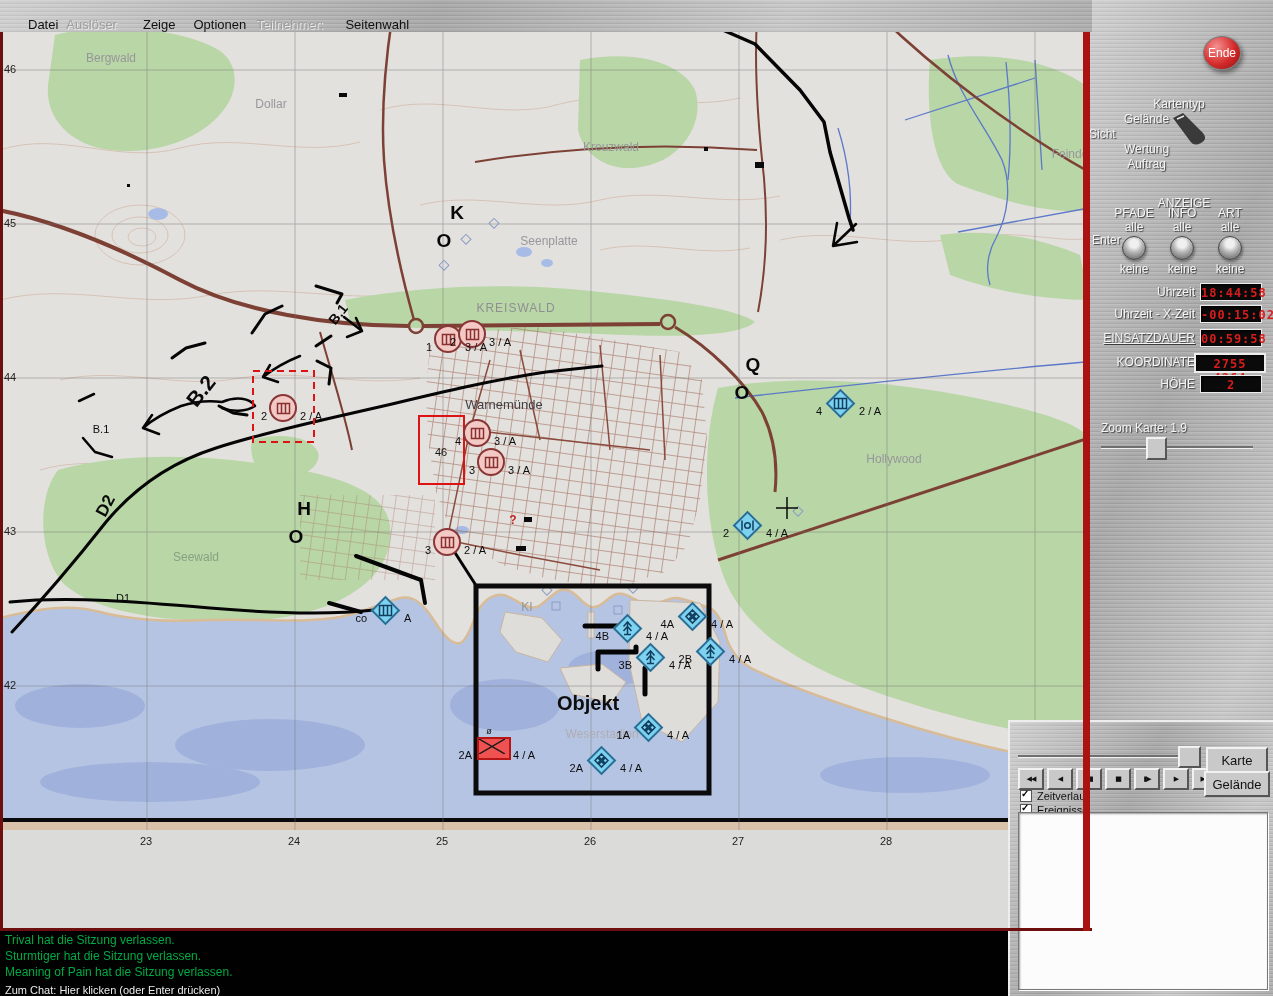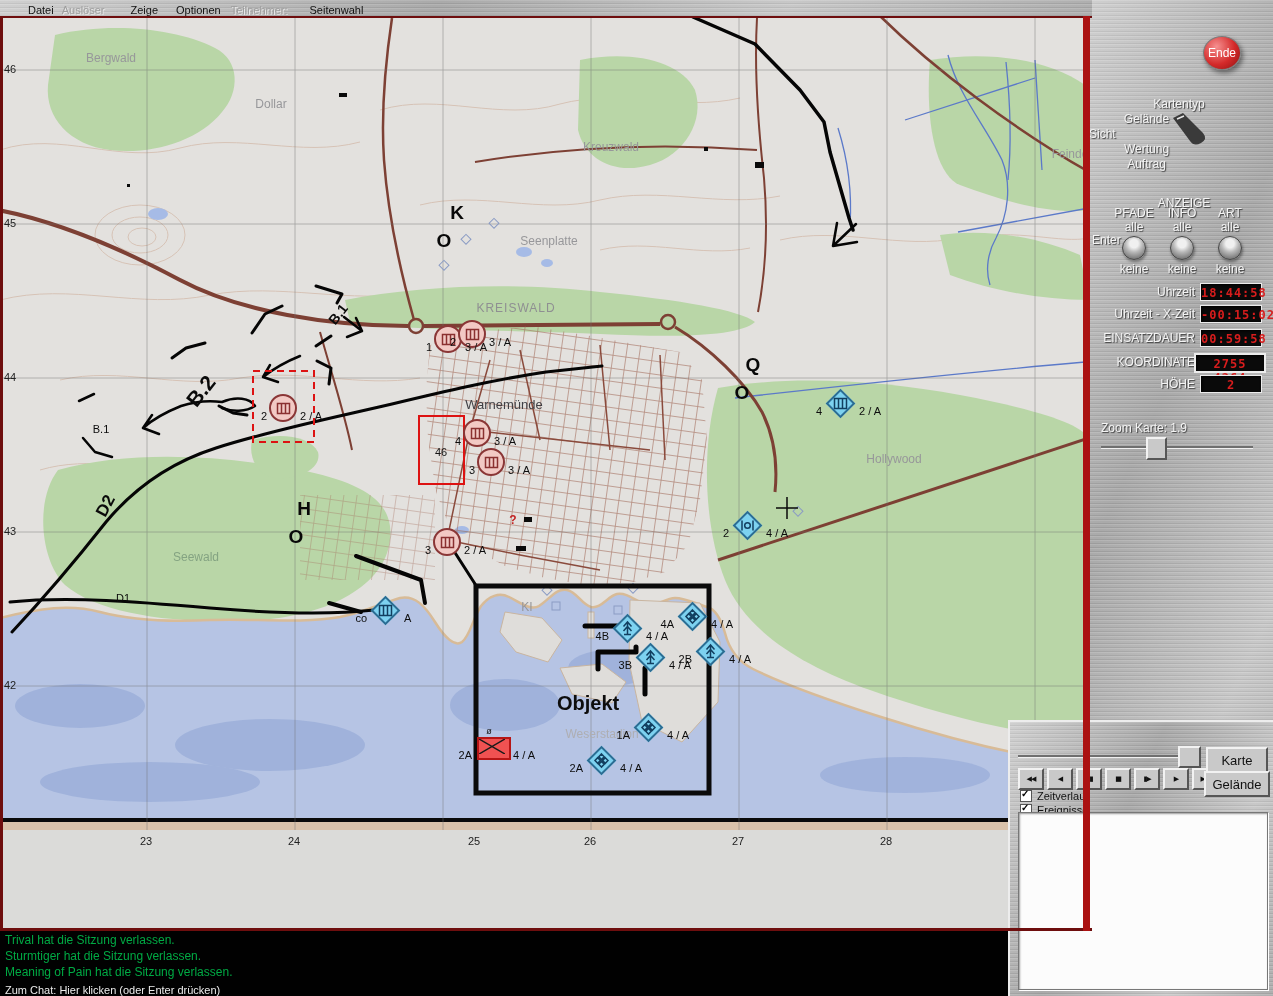--- a/index.html
+++ b/index.html
@@ -2,22 +2,22 @@
 <html><head>
 <meta charset="utf-8">
 <style>
   html,body{margin:0;padding:0;background:#888;}
   #app{position:relative;width:1273px;height:996px;overflow:hidden;
        font-family:"Liberation Sans",sans-serif;background:#b9b9b9;}
   .metal{background:#bdbdbd;
     background-image:linear-gradient(115deg,rgba(255,255,255,.28),rgba(0,0,0,.10) 40%,rgba(255,255,255,.16) 72%,rgba(0,0,0,.08)),
     repeating-linear-gradient(180deg,rgba(255,255,255,.17) 0 1px,rgba(0,0,0,0) 1px 3px,rgba(0,0,0,.08) 3px 4px);}
   
-  #menubar{position:absolute;left:0;top:0;width:1092px;height:16px;z-index:30;
-           display:flex;align-items:flex-end;font-size:11px;color:#111;}
+  #menubar{position:absolute;left:0;top:0;width:1092px;height:32px;z-index:30;
+           display:flex;align-items:flex-end;font-size:13px;color:#111;}
   .menu-item{white-space:nowrap;cursor:default;}
   .menu-item.disabled{color:#9d9d9d;text-shadow:1px 1px 0 #e9e9e9;}
   
   #map-layer{position:absolute;left:0;top:0;width:1089px;height:996px;z-index:1;}
   .frame{position:absolute;z-index:25;background:#6e0e0e;}
   
   .mlabel{position:absolute;transform:translate(-50%,-50%);font-size:12px;color:#97979a;
           white-space:nowrap;pointer-events:none;z-index:8;}
   .place-caps{letter-spacing:1px;color:#8f8f92;}
   .place-dark{color:#3f3f44;font-size:13px;}
@@ -273,21 +273,21 @@
         <div class="mlabel letter" style="left: 444px; top: 241px;">O</div>
         <div class="mlabel letter" style="left: 753px; top: 365px;">Q</div>
         <div class="mlabel letter" style="left: 742px; top: 393px;">O</div>
         <div class="mlabel letter" style="left: 304px; top: 509px;">H</div>
         <div class="mlabel letter" style="left: 296px; top: 537px;">O</div>
         <div class="mlabel blk" style="left: 441px; top: 452px;">46</div>
         <div class="mlabel sm" style="left: 489px; top: 731px;">ø</div>
         <div class="mlabel redmark" style="left: 513px; top: 520px;">?</div>
         <div class="gridnum" style="left: 140px; top: 835px;">23</div>
         <div class="gridnum" style="left: 288px; top: 835px;">24</div>
-        <div class="gridnum" style="left: 436px; top: 835px; margin-left: 32px;">25</div>
+        <div class="gridnum" style="left: 436px; top: 835px;">25</div>
         <div class="gridnum" style="left: 584px; top: 835px;">26</div>
         <div class="gridnum" style="left: 732px; top: 835px;">27</div>
         <div class="gridnum" style="left: 880px; top: 835px;">28</div>
         <div class="gridnum" style="left: 4px; top: 63px;">46</div>
         <div class="gridnum" style="left: 4px; top: 217px;">45</div>
         <div class="gridnum" style="left: 4px; top: 371px;">44</div>
         <div class="gridnum" style="left: 4px; top: 525px;">43</div>
         <div class="gridnum" style="left: 4px; top: 679px;">42</div>
       </div>
     <div id="unit-layer">
@@ -440,21 +440,21 @@
           <div class="knob"></div>
           <div class="anz-opt">keine</div>
         </div>
       </div>
 
     <div id="readouts">
         <div class="ro-label" style="top: 285px;">Uhrzeit</div>
         <div class="led" style="left: 111px; top: 283px; width: 60px;">18:44:58</div>
         <div class="ro-label" style="top: 307px;">Uhrzeit - X-Zeit</div>
         <div class="led" style="left: 111px; top: 305px; width: 60px;">-00:15:02</div>
-        <div class="ro-label" style="top: 331px;">EINSATZDAUER</div>
+        <div class="ro-label" style="top: 331px; text-decoration: underline;">EINSATZDAUER</div>
         <div class="led" style="left: 111px; top: 329px; width: 60px;">00:59:58</div>
         <div class="ro-label" style="top: 355px;">KOORDINATE</div>
         <div class="led" style="left: 105px; top: 353px; width: 68px; border-width: 2px;">2755 4264</div>
         <div class="ro-label" style="top: 377px;">HÖHE</div>
         <div class="led" style="left: 111px; top: 375px; width: 60px;">2</div>
       </div>
 
     <div id="zoom-label">Zoom Karte:  1.9</div>
     <div id="zoom-track"></div>
     <div id="zoom-handle"></div>

